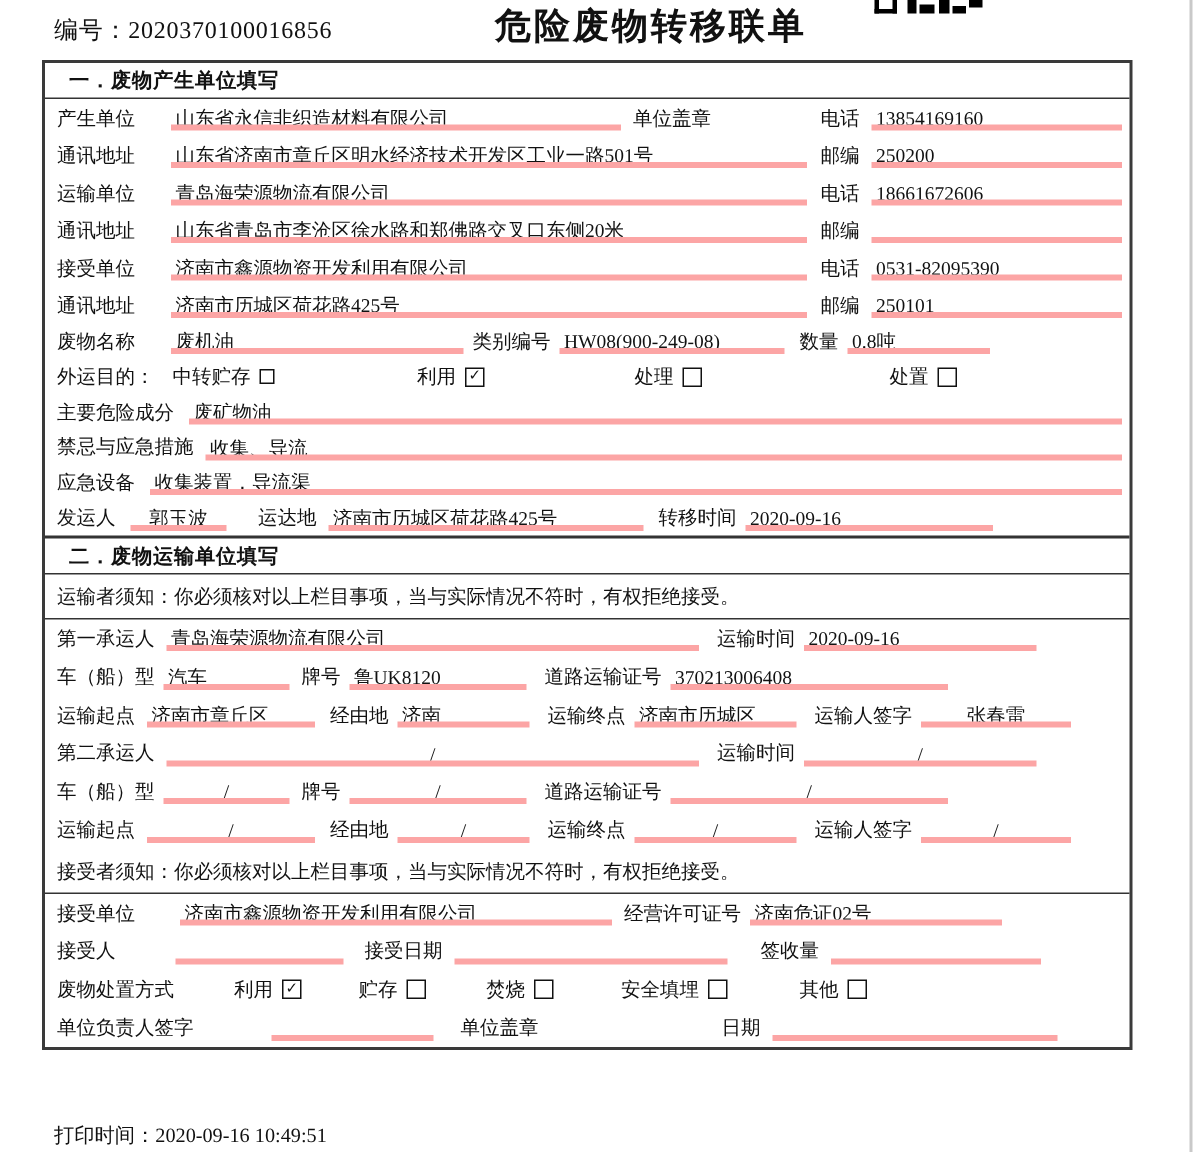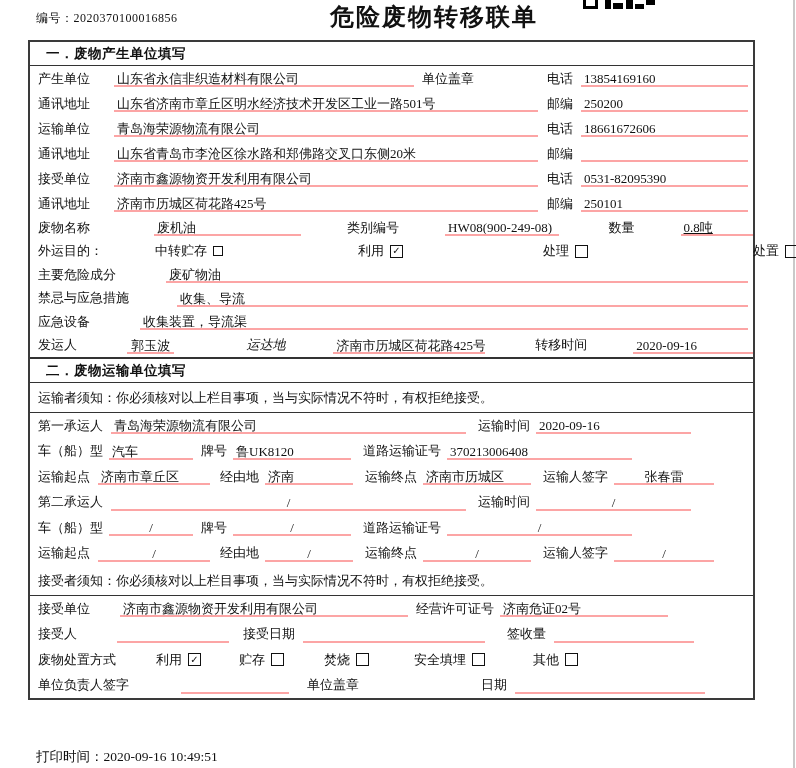--- a/index.html
+++ b/index.html
@@ -1,60 +1,60 @@
 <!DOCTYPE html>
 <html><head>
 <meta charset="utf-8">
 <style>
   html,body{margin:0;padding:0;background:#fff;}
   .page{position:relative;width:796px;height:768px;background:#fff;overflow:hidden;
         font-family:"Liberation Serif","DejaVu Serif",serif;color:#111;font-size:13px;}
   .edge{position:absolute;right:1px;top:0;width:2px;height:100%;background:#c9c9c9;}
   
-  .serial{position:absolute;left:36px;top:10px;font-size:12px;letter-spacing:.5px;}
+  .serial{position:absolute;left:36px;top:10px;font-size:16px;letter-spacing:.5px;}
   .title{position:absolute;left:330px;top:1px;margin:0;font-size:24px;letter-spacing:2px;
          font-weight:bold;font-family:"Liberation Sans","DejaVu Sans",sans-serif;}
   .qr{position:absolute;left:583px;top:0;width:74px;height:11px;}
   .qr i{position:absolute;background:#000;}
   .qr .q1{left:0;top:0;width:15px;height:9px;background:transparent;border:3px solid #000;border-top:none;box-sizing:border-box;}
   .qr .q2{left:22px;top:0;width:6px;height:9px;}
   .qr .q3{left:30px;top:3px;width:10px;height:6px;}
   .qr .q4{left:43px;top:0;width:7px;height:9px;}
   .qr .q5{left:52px;top:4px;width:9px;height:5px;}
   .qr .q6{left:63px;top:0;width:9px;height:5px;}
   
   .form{position:absolute;left:28px;top:40px;width:727px;border:2px solid #3a3a3a;background:#fff;box-sizing:border-box;}
   .sec-h{display:flex;align-items:center;height:23px;padding-left:16px;border-bottom:1.5px solid #333;
          font-weight:bold;font-size:13.5px;font-family:"Liberation Sans","DejaVu Sans",sans-serif;letter-spacing:.5px;}
   .sec-h.bt{border-top:2px solid #333;}
   .notice{display:flex;align-items:center;height:29px;padding-left:8px;border-bottom:1.5px solid #333;}
   .row{position:relative;display:flex;align-items:center;padding-left:8px;}
-  .h25{height:25px;} .h23{height:23.5px;gap:40px;} .h26{height:25.5px;}
+  .h25{height:25px;} .h23{height:23.5px;} .h26{height:25.5px;}
   .lbl{flex:none;white-space:nowrap;}
-  .u{display:inline-block;border-bottom:2px solid #fca5a5;height:17px;line-height:17px;
+  .u{display:inline-block;border-bottom:4px solid #fca5a5;height:17px;line-height:17px;
      padding:0 3px;box-sizing:border-box;white-space:nowrap;overflow:hidden;}
   .uflex{flex:1;margin-right:5px;}
   .ctr{text-align:center;}
   .rgroup{position:absolute;left:517px;right:5px;display:flex;align-items:center;}
   .rgroup .lbl{margin-right:8px;}
   .rgroup .u{flex:1;}
   .cb{width:11px;height:11px;border:1.5px solid #111;margin-left:6px;display:inline-flex;
       align-items:center;justify-content:center;flex:none;box-sizing:content-box;}
   .cb-sm{width:8px;height:8px;}
   .mk{font-size:10px;line-height:1;font-family:"DejaVu Sans",sans-serif;}
   .opt{display:inline-flex;align-items:center;}
   
   .w64{width:64px;}.w76{width:76px;}.w80{width:80px;}.w84{width:84px;}.w88{width:88px;}
   .w95{width:95px;text-decoration:underline;}.w100{width:100px;}.w108{width:108px;}.w112{width:112px;}.w118{width:118px;}
   .w130{width:130px;}.w140{width:140px;}.w150{width:150px;}.w155{width:155px;}
   .w165{width:165px;}.w168{width:168px;}.w182{width:182px;}.w185{width:185px;}.w190{width:190px;}
   .w195{width:195px;}.w210{width:210px;}.w288{width:288px;}.w300{width:300px;}.w355{width:355px;}
   .w424{width:424px;}
   .ml6{margin-left:6px;}.ml8{margin-left:8px;}.ml10{margin-left:10px;}.ml12{margin-left:12px;}
-  .ml14{margin-left:14px;}.ml16{margin-left:32px;font-style:italic;}.ml18{margin-left:18px;}.ml22{margin-left:22px;}
+  .ml14{margin-left:14px;}.ml16{margin-left:21px;}.ml18{margin-left:18px;}.ml22{margin-left:22px;}
   .ml30{margin-left:30px;}.ml38{margin-left:38px;}.ml40{margin-left:40px;}.ml45{margin-left:45px;}
   .ml48{margin-left:48px;}.ml52{margin-left:52px;}.ml95{margin-left:95px;}
   .ml100{margin-left:100px;}.ml122{margin-left:122px;}.ml125{margin-left:125px;}
   .print{position:absolute;left:36px;top:748px;font-size:13.5px;}
 </style>
 </head>
 <body>
 
 <div class="page">
   <div class="edge"></div>

